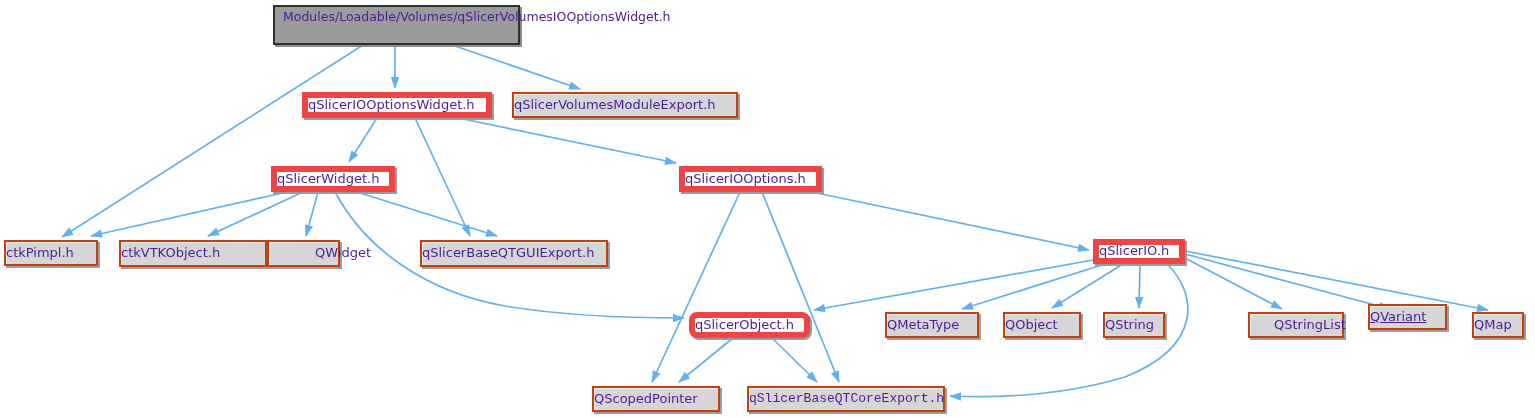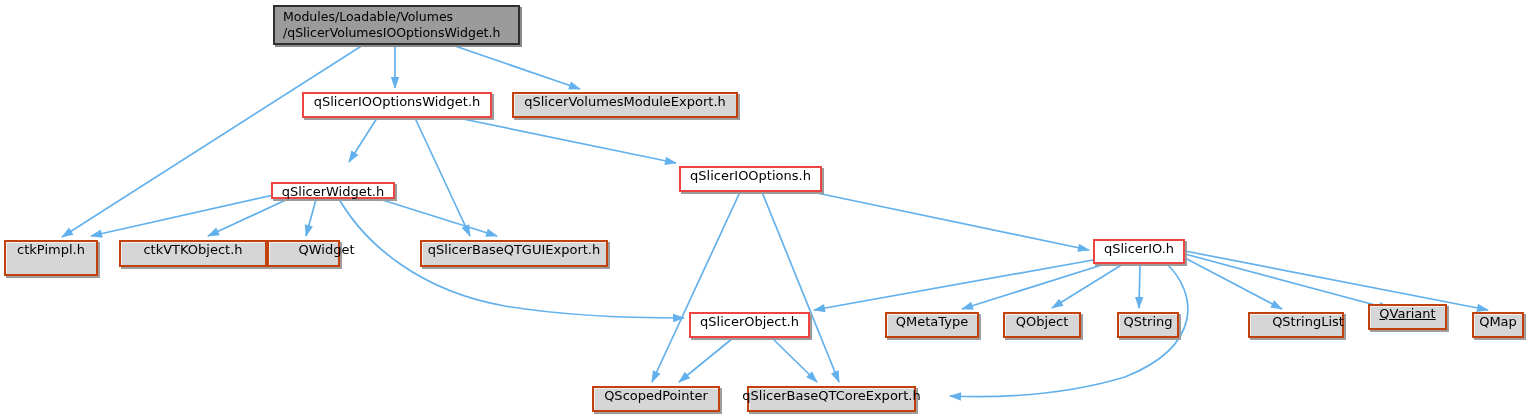--- a/index.html
+++ b/index.html
@@ -8,37 +8,37 @@
     width:1535px;height:417px;
     background:var(--bg,#ffffff);
     font-family:"DejaVu Sans","Liberation Sans",sans-serif;
     overflow:hidden;
   }
   svg.edges{position:absolute;left:0;top:0;width:1535px;height:417px;}
   .edge{stroke:var(--edge-color,#63b1ec);stroke-width:1.7;fill:none;}
   #arrowhead-shape{fill:var(--edge-color,#63b1ec);}
   .node{
     position:absolute;
-    display:flex;flex-direction:column;align-items:center;justify-content:space-between;
+    display:flex;flex-direction:row;align-items:center;justify-content:space-between;
     box-sizing:border-box;
-    font-size:13px;color:#000000;
+    font-size:13px;color:#4c1d95;
     white-space:nowrap;
     line-height:1.3;
   }
   .node.main{
     background:var(--main-fill,#9b9b9b);
     border:2px solid #2f2f2f;
     align-items:flex-start;
     padding:2px 8px;
     font-size:12.5px;
     box-shadow:2px 2px 0 #8b8b8b;
   }
   .node.internal{
     background:var(--internal-fill,#ffffff);
-    border:2px solid #ef4444;
+    border:6px solid #ef4444;
     box-shadow:2px 2px 0 #9b9b9b;
   }
   .node.external{
     background:var(--external-fill,#d6d6d6);
     border:2px solid #c2410c;
     box-shadow:2px 2px 0 #9e9e9e, inset 1px 1px 0 #efefef;
   }
 </style>
 </head>
 <body>
@@ -78,61 +78,61 @@
 <div class="node main" style="left: 273px; top: 5px; width: 247px; height: 40px;">
       <span>Modules/Loadable/Volumes</span>
       <span>/qSlicerVolumesIOOptionsWidget.h</span>
     </div>
     <div class="node internal" style="left: 302px; top: 92px; width: 190px; height: 26px;">
       <span>qSlicerIOOptionsWidget.h</span>
     </div>
     <div class="node external" style="left: 512px; top: 92px; width: 226px; height: 26px;">
       <span>qSlicerVolumesModuleExport.h</span>
     </div>
-    <div class="node internal" style="left: 271px; top: 166px; width: 124px; height: 17px; margin-top: 16px;">
+    <div class="node internal" style="left: 271px; top: 166px; width: 124px; height: 26px;">
       <span>qSlicerWidget.h</span>
     </div>
     <div class="node internal" style="left: 679px; top: 166px; width: 143px; height: 26px;">
       <span>qSlicerIOOptions.h</span>
     </div>
-    <div class="node external" style="left: 4px; top: 240px; width: 94px; height: 36px;">
+    <div class="node external" style="left: 4px; top: 240px; width: 94px; height: 26px;">
       <span>ctkPimpl.h</span>
     </div>
     <div class="node external" style="left: 119px; top: 240px; width: 148px; height: 27px;">
       <span>ctkVTKObject.h</span>
     </div>
     <div class="node external" style="left: 267px; top: 240px; width: 73px; height: 27px; padding-left: 46px;">
       <span>QWidget</span>
     </div>
     <div class="node external" style="left: 420px; top: 240px; width: 188px; height: 27px;">
       <span>qSlicerBaseQTGUIExport.h</span>
     </div>
     <div class="node internal" style="left: 1093px; top: 239px; width: 92px; height: 25px;">
       <span>qSlicerIO.h</span>
     </div>
-    <div class="node internal" style="left: 689px; top: 312px; width: 121px; height: 26px;">
+    <div class="node internal" style="left: 689px; top: 312px; width: 121px; height: 26px; border-radius: 8px;">
       <span>qSlicerObject.h</span>
     </div>
     <div class="node external" style="left: 885px; top: 312px; width: 94px; height: 26px;">
       <span>QMetaType</span>
     </div>
     <div class="node external" style="left: 1003px; top: 312px; width: 78px; height: 26px;">
       <span>QObject</span>
     </div>
-    <div class="node external" style="left: 1103px; top: 312px; width: 62px; height: 26px; margin-left: 14px;">
+    <div class="node external" style="left: 1103px; top: 312px; width: 62px; height: 26px;">
       <span>QString</span>
     </div>
     <div class="node external" style="left: 1248px; top: 312px; width: 96px; height: 26px; padding-left: 24px;">
       <span>QStringList</span>
     </div>
     <div class="node external" style="left: 1368px; top: 304px; width: 79px; height: 26px; text-decoration: underline;">
       <span>QVariant</span>
     </div>
     <div class="node external" style="left: 1472px; top: 312px; width: 52px; height: 26px;">
       <span>QMap</span>
     </div>
     <div class="node external" style="left: 592px; top: 386px; width: 128px; height: 26px;">
       <span>QScopedPointer</span>
     </div>
-    <div class="node external" style="left: 747px; top: 386px; width: 169px; height: 26px;">
+    <div class="node external" style="left: 747px; top: 386px; width: 198px; height: 26px; font-family: Liberation Mono, monospace;">
       <span>qSlicerBaseQTCoreExport.h</span>
     </div>
   </div>
 
 </body></html>

